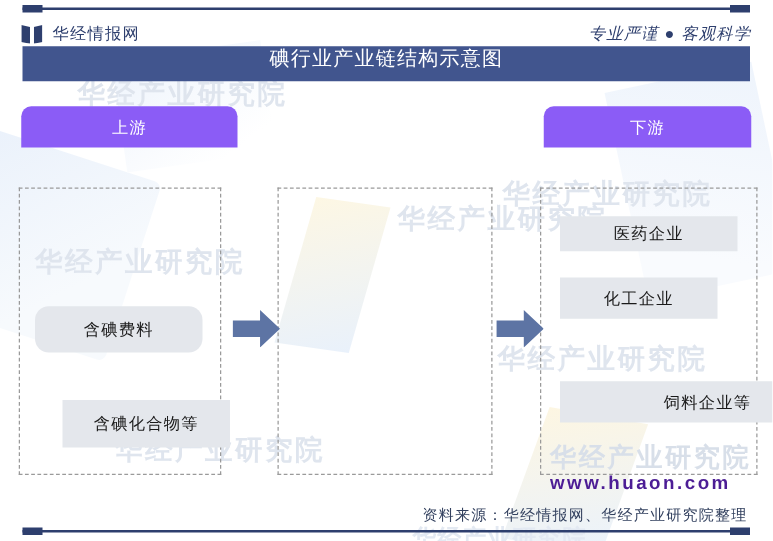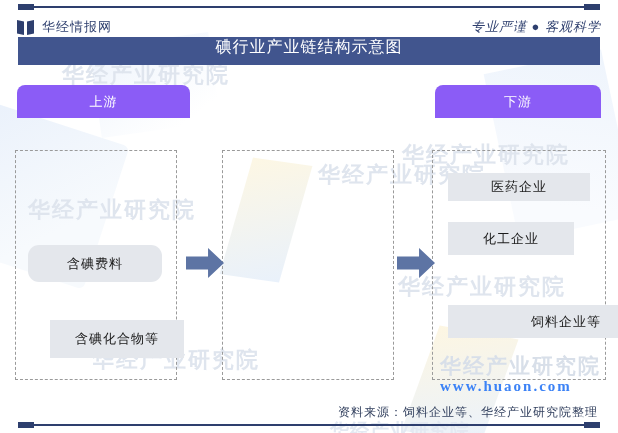--- a/index.html
+++ b/index.html
@@ -70,25 +70,24 @@
   .wm-3 { left: 318px; top: 160px; font-size: 22px; }
   .wm-4 { left: 398px; top: 272px; font-size: 22px; }
   .wm-5 { left: 402px; top: 140px; font-size: 22px; }
   .wm-6 { left: 92px;  top: 345px; font-size: 22px; }
   .wm-7 { left: 440px; top: 352px; font-size: 21px; color: #d8dfe9; }
   .wm-url {
     position: absolute;
     left: 440px; top: 378px;
     font-size: 15px;
     letter-spacing: 2px;
-    color: #3b82f6;
+    color: #4c1d95;
     font-weight: bold;
     pointer-events: none;
     user-select: none;
-    font-family: Liberation Serif, serif;
   }
   .wm-footer-ghost {
     position: absolute;
     left: 330px; top: 418px;
     font-size: 19px;
     letter-spacing: 1px;
     color: #e3e9f2;
     font-weight: bold;
     pointer-events: none;
     user-select: none;
@@ -301,16 +300,16 @@
   <div class="node n-u3">含碘化合物等</div>
 
 
   <div class="node n-d1">医药企业</div>
   <div class="node n-d2">化工企业</div>
   <div class="node n-d4">饲料企业等</div>
 
   <div class="arrow arrow-1"></div>
   <div class="arrow arrow-2"></div>
 
-  <div class="footer-src">资料来源：饲料企业等、华经产业研究院整理</div>
+  <div class="footer-src">资料来源：华经情报网、华经产业研究院整理</div>
   <div class="bottom-rule"></div>
 
 </div>
 
 </body></html>

